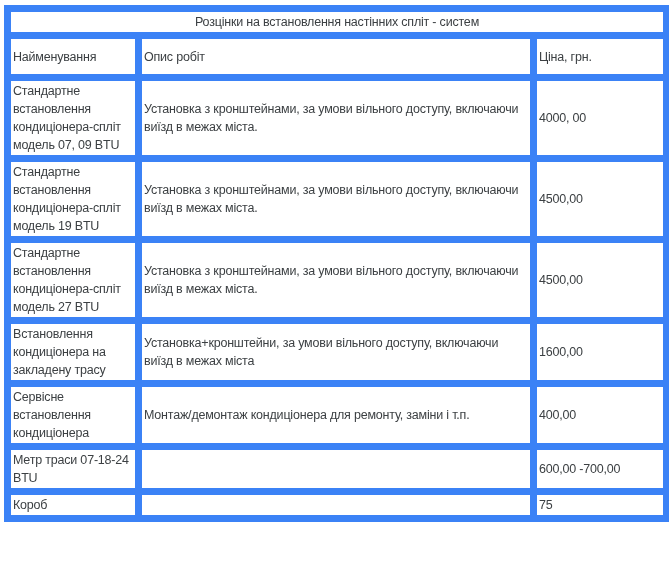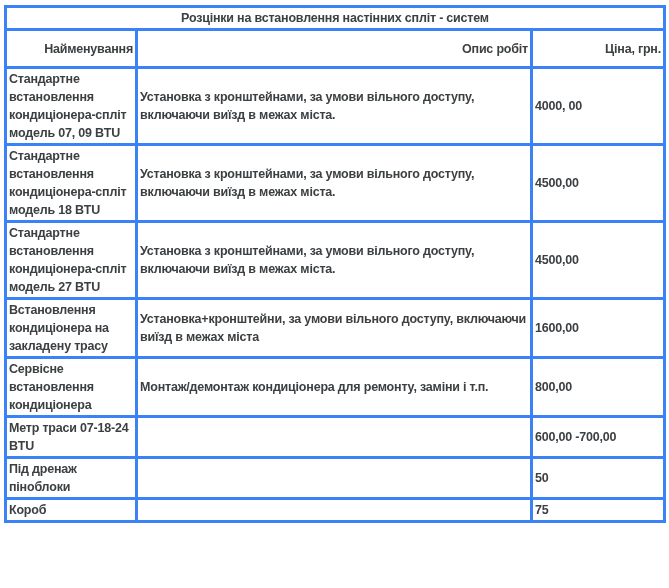--- a/index.html
+++ b/index.html
@@ -15,35 +15,35 @@
     table-layout: fixed;
     width: 659px;
     font-family: "Liberation Sans", sans-serif;
     font-size: 12.5px;
     line-height: 18px;
     letter-spacing: -0.2px;
     color: #3c4043;
     background: #ffffff;
   }
   table.price-table td, table.price-table th {
-    border: 3px solid #3b82f6;
+    border: 7px solid #3b82f6;
     padding: 1px 2px;
-    font-weight: bold;
+    font-weight: normal;
     vertical-align: middle;
     text-align: left;
     overflow: hidden;
     word-wrap: break-word;
   }
   tr.title-row td {
     height: 18px;
     text-align: center;
   }
   tr.header-row th {
     height: 33px;
-    text-align: right;
+    text-align: left;
   }
   td.desc-cell {
     padding: 1px 4px;
   }
   tr.rh-75 { height: 75px; padding-left: 20px; }
   tr.rh-52 { height: 52px; margin-top: 16px; }
   tr.rh-35 { height: 34px; }
   tr.rh-20 { height: 19px; }
 </style>
 </head>
@@ -65,48 +65,43 @@
         <th>Опис робіт</th>
         <th>Ціна, грн.</th>
       </tr>
 
       <tr class="rh-75">
         <td class="name-cell">Стандартне встановлення кондиціонера-спліт модель 07, 09 BTU</td>
         <td class="desc-cell">Установка з кронштейнами, за умови вільного доступу, включаючи виїзд в межах міста.</td>
         <td class="price-cell">4000, 00</td>
       </tr>
       <tr class="rh-75">
-        <td class="name-cell">Стандартне встановлення кондиціонера-спліт модель 18 BTU</td>
+        <td class="name-cell">Стандартне встановлення кондиціонера-спліт модель 19 BTU</td>
         <td class="desc-cell">Установка з кронштейнами, за умови вільного доступу, включаючи виїзд в межах міста.</td>
         <td class="price-cell">4500,00</td>
       </tr>
       <tr class="rh-75">
         <td class="name-cell">Стандартне встановлення кондиціонера-спліт модель 27 BTU</td>
         <td class="desc-cell">Установка з кронштейнами, за умови вільного доступу, включаючи виїзд в межах міста.</td>
         <td class="price-cell">4500,00</td>
       </tr>
       <tr class="rh-52">
         <td class="name-cell">Встановлення кондиціонера на закладену трасу</td>
         <td class="desc-cell">Установка+кронштейни, за умови вільного доступу, включаючи виїзд в межах міста</td>
         <td class="price-cell">1600,00</td>
       </tr>
       <tr class="rh-35">
         <td class="name-cell">Сервісне встановлення кондиціонера</td>
         <td class="desc-cell">Монтаж/демонтаж кондиціонера для ремонту, заміни і т.п.</td>
-        <td class="price-cell">800,00</td>
+        <td class="price-cell">400,00</td>
       </tr>
       <tr class="rh-20">
         <td class="name-cell">Метр траси 07-18-24 BTU</td>
         <td class="desc-cell"></td>
         <td class="price-cell">600,00 -700,00</td>
-      </tr>
-      <tr class="rh-20">
-        <td class="name-cell">Під дренаж піноблоки</td>
-        <td class="desc-cell"></td>
-        <td class="price-cell">50</td>
       </tr>
       <tr class="rh-20">
         <td class="name-cell">Короб</td>
         <td class="desc-cell"></td>
         <td class="price-cell">75</td>
       </tr>
 
     </tbody>
   </table>
 </div>

